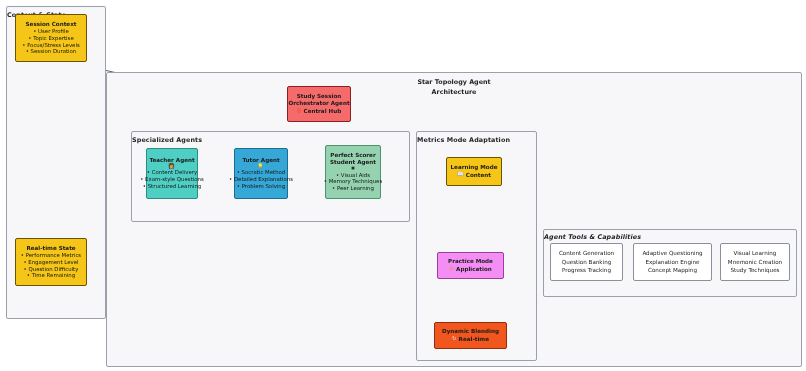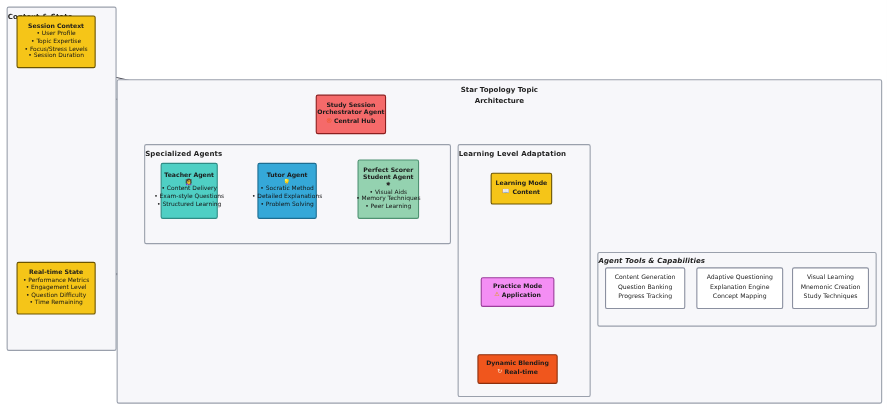--- a/index.html
+++ b/index.html
@@ -85,31 +85,31 @@
       <path d="M398,198 L604,226"></path>
     </g>
   </svg>
 
   <div class="cluster" style="left:6px;top:6px;width:98px;height:311px;">
     <div class="cluster-title" style="top:4px;">Context &amp; State</div>
   </div>
 
   <div class="cluster" style="left:106px;top:72px;width:694px;height:293px;">
     <div class="title-main" style="left:0;right:0;top:5px;">
-      <div>Star Topology Topic</div>
+      <div>Star Topology Agent</div>
       <div>Architecture</div>
     </div>
   </div>
 
   <div class="cluster" style="left:131px;top:131px;width:277px;height:89px;">
     <div class="cluster-title" style="top:4px;">Specialized Agents</div>
   </div>
 
   <div class="cluster" style="left:416px;top:131px;width:119px;height:228px;">
-    <div class="cluster-title" style="top:4px;">Learning Level Adaptation</div>
+    <div class="cluster-title" style="top:4px;">Metrics Mode Adaptation</div>
   </div>
 
   <div class="cluster" style="left:543px;top:229px;width:252px;height:66px;">
     <div class="cluster-title" style="top:3px;font-style:italic;">Agent Tools &amp; Capabilities</div>
   </div>
 
   <div class="node n-amber" style="left:15px;top:14px;width:72px;height:48px;">
     <div class="ttl">Session Context</div>
     <div class="li">• User Profile</div>
     <div class="li">• Topic Expertise</div>

